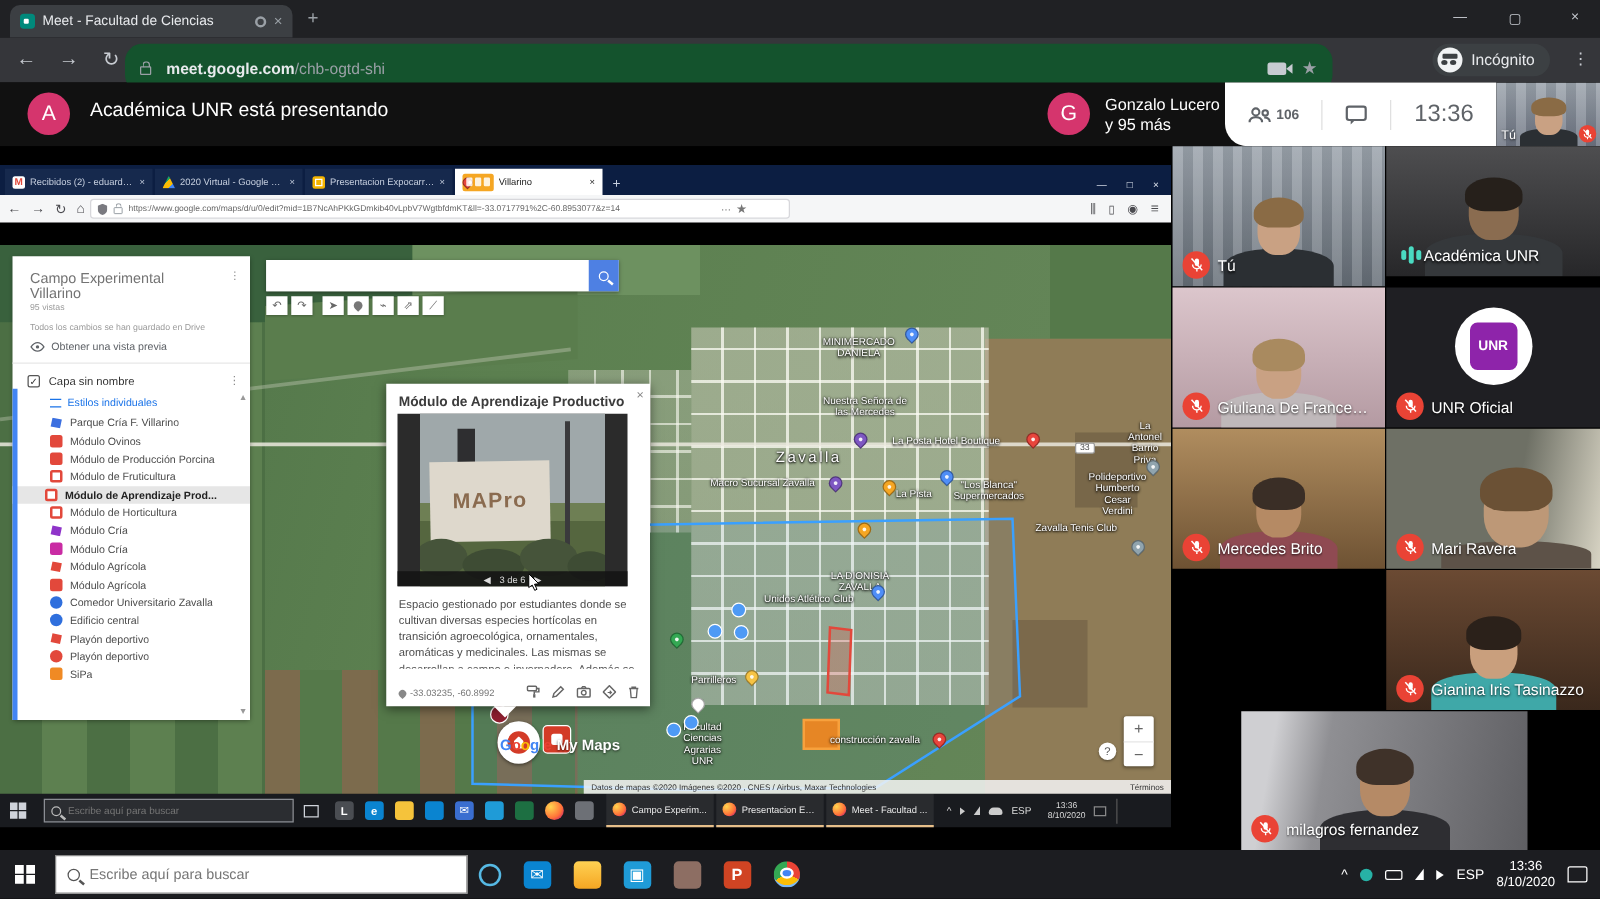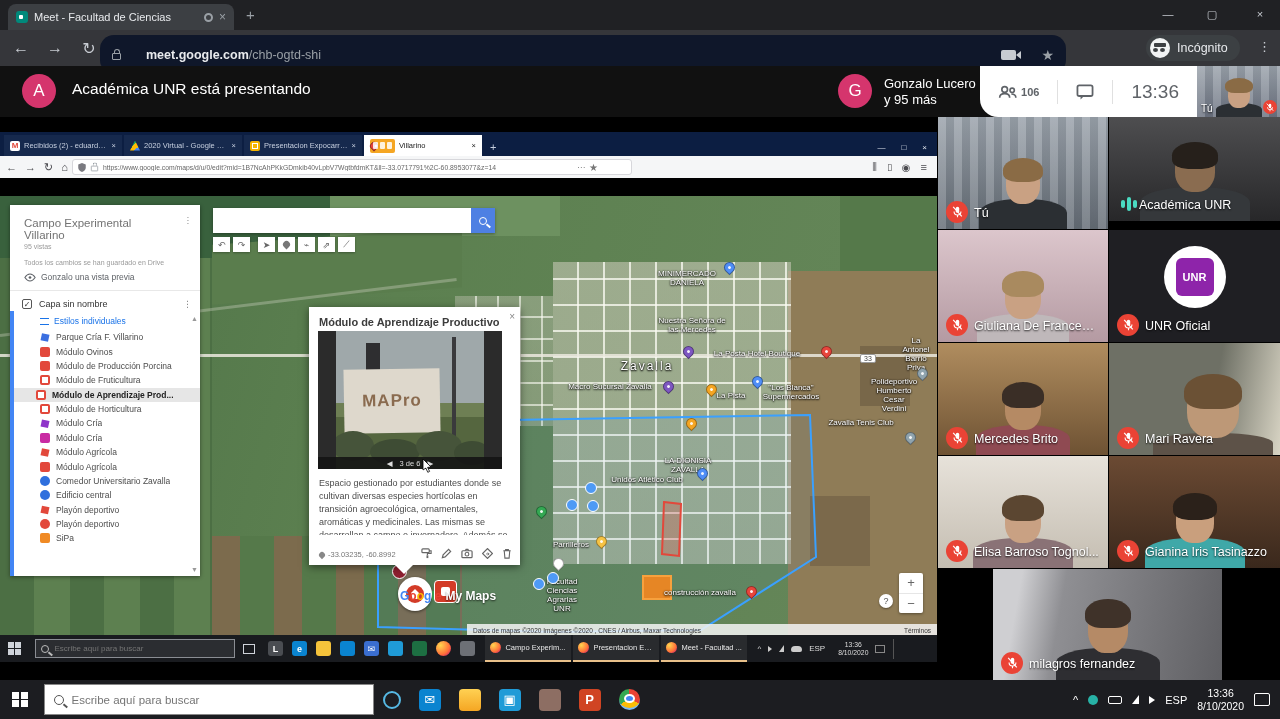--- a/index.html
+++ b/index.html
@@ -13,22 +13,22 @@
   #outer-tab{left:8px;top:4px;width:226px;height:26px;background:#3c3f43;border-radius:8px 8px 0 0;
     display:flex;align-items:center;padding:0 8px;color:#e8eaed;font-size:11px;gap:6px;}
   .meet-fav{width:12px;height:12px;border-radius:3px;background:#00897b;position:relative;flex:none;}
   .meet-fav::after{content:'';position:absolute;left:3px;top:4px;width:4px;height:4px;background:#fff;border-radius:1px;}
   .rec-dot{width:9px;height:9px;border:2px solid #9aa0a6;border-radius:50%;flex:none;}
   .tab-x{color:#9aa0a6;font-size:12px;flex:none;}
   #new-tab-btn{left:246px;top:6px;color:#9aa0a6;font-size:15px;}
   .win-ctl{top:0;height:28px;width:40px;color:#c7cbd1;font-size:11px;display:flex;align-items:center;justify-content:center;}
   #toolbar{left:0;top:30px;width:1280px;height:36px;background:#35363a;display:flex;align-items:center;}
   .navic{color:#c7cbd1;font-size:16px;width:34px;text-align:center;}
-  #omnibox{left:100px;top:35px;width:966px;height:39px;background:#0f172a;border-radius:14px;
-    display:flex;align-items:center;padding:0 12px;gap:25px;}
+  #omnibox{left:100px;top:35px;width:966px;height:39px;background:#14532d;border-radius:14px;
+    display:flex;align-items:center;padding:0 12px;gap:12px;}
   #omni-url{font-size:12.5px;color:#e8eaed;}
   #omni-url .path{color:#9aa0a6;}
   .lock{width:9px;height:7px;border:1.4px solid #9aa0a6;border-radius:1px;position:relative;margin-top:3px;flex:none;}
   .lock::before{content:'';position:absolute;left:1px;top:-5px;width:4px;height:4px;border:1.4px solid #9aa0a6;border-bottom:none;border-radius:4px 4px 0 0;}
   .cam-ic{width:15px;height:10px;background:#c7cbd1;border-radius:2px;position:relative;}
   .cam-ic::after{content:'';position:absolute;right:-5px;top:1px;border-left:5px solid #c7cbd1;border-top:4px solid transparent;border-bottom:4px solid transparent;transform:scaleX(-1);}
   #incog-chip{display:flex;align-items:center;gap:7px;background:#3c4043;border-radius:14px;height:26px;padding:0 12px 0 4px;color:#e8eaed;font-size:12.5px;}
   .spy{width:20px;height:20px;border-radius:50%;background:#f1f3f4;position:relative;}
   .spy::before{content:'';position:absolute;left:4px;top:5px;width:12px;height:4px;background:#3c4043;border-radius:1px;}
   .spy::after{content:'';position:absolute;left:3px;top:10px;width:5px;height:4px;background:#3c4043;border-radius:50%;box-shadow:7px 0 0 #3c4043;}
@@ -445,21 +445,21 @@
         <span style="padding:10px 8px;color:#888;">⋮</span>
       </div>
       <div id="panel-views">95 vistas</div>
       <div id="panel-saved">Todos los cambios se han guardado en Drive</div>
       <div class="panel-actions" style="padding-top:6px;">
         <span class="pa">
           <svg width="12" height="9" viewBox="0 0 14 10">
               <path d="M1 5c2-3 4.5-4 6-4s4 1 6 4c-2 3-4.5 4-6 4S3 8 1 5z" fill="none" stroke="#5f6368" stroke-width="1.2"></path>
               <circle cx="7" cy="5" r="1.6" fill="#5f6368"></circle>
             </svg>
-          <span>Gonzalo una vista previa</span>
+          <span>Obtener una vista previa</span>
         </span>
       </div>
       <div id="panel-divider"></div>
       <div id="blue-strip"></div>
       <div id="layer-head">
         <span class="chk">✓</span>
         <span style="flex:1;">Capa sin nombre</span>
         <span style="color:#888;">⋮</span>
       </div>
       <div id="styles-link">
@@ -728,36 +728,20 @@
       </div>
       <span class="mic-off">
         <svg width="11" height="12" viewBox="0 0 12 14">
           <rect x="4" y="1" width="4" height="7" rx="2" fill="#fff"></rect>
           <path d="M2 6.5a4 4 0 0 0 8 0M6 10.5v2.5" stroke="#fff" stroke-width="1.3" fill="none"></path>
           <line x1="1" y1="1" x2="11" y2="12" stroke="#fff" stroke-width="1.4"></line>
         </svg>
       </span>
       <span class="tile-name nm ellip" style="max-width: 127px;">Mari Ravera</span>
     </div>
-    <div class="tile" style="left: 1px; top: 339px; width: 170px; height: 112px; background: linear-gradient(rgb(231, 226, 218), rgb(196, 189, 177));">
-      <div class="person" style="left: calc(50% + 0px); bottom: 0px; transform: translateX(-50%);">
-        <div class="p-head" style="width: 36px; height: 44px; background: rgb(201, 161, 131);">
-          <div class="p-hair" style="background: rgb(91, 70, 49);"></div>
-        </div>
-        <div class="p-body" style="width: 100px; height: 30px; background: rgb(138, 114, 118);"></div>
-      </div>
-      <span class="mic-off">
-        <svg width="11" height="12" viewBox="0 0 12 14">
-          <rect x="4" y="1" width="4" height="7" rx="2" fill="#fff"></rect>
-          <path d="M2 6.5a4 4 0 0 0 8 0M6 10.5v2.5" stroke="#fff" stroke-width="1.3" fill="none"></path>
-          <line x1="1" y1="1" x2="11" y2="12" stroke="#fff" stroke-width="1.4"></line>
-        </svg>
-      </span>
-      <span class="tile-name nm ellip" style="max-width: 126px;">Elisa Barroso Tognol...</span>
-    </div>
     <div class="tile" style="left: 172px; top: 339px; width: 171px; height: 112px; background: linear-gradient(rgb(107, 74, 51), rgb(58, 40, 28));">
       <div class="person" style="left: calc(50% + 0px); bottom: 0px; transform: translateX(-50%);">
         <div class="p-head" style="width: 38px; height: 46px; background: rgb(201, 159, 125);">
           <div class="p-hair" style="background: rgb(43, 33, 26);"></div>
         </div>
         <div class="p-body" style="width: 100px; height: 30px; background: rgb(63, 168, 168);"></div>
       </div>
       <span class="mic-off">
         <svg width="11" height="12" viewBox="0 0 12 14">
           <rect x="4" y="1" width="4" height="7" rx="2" fill="#fff"></rect>

